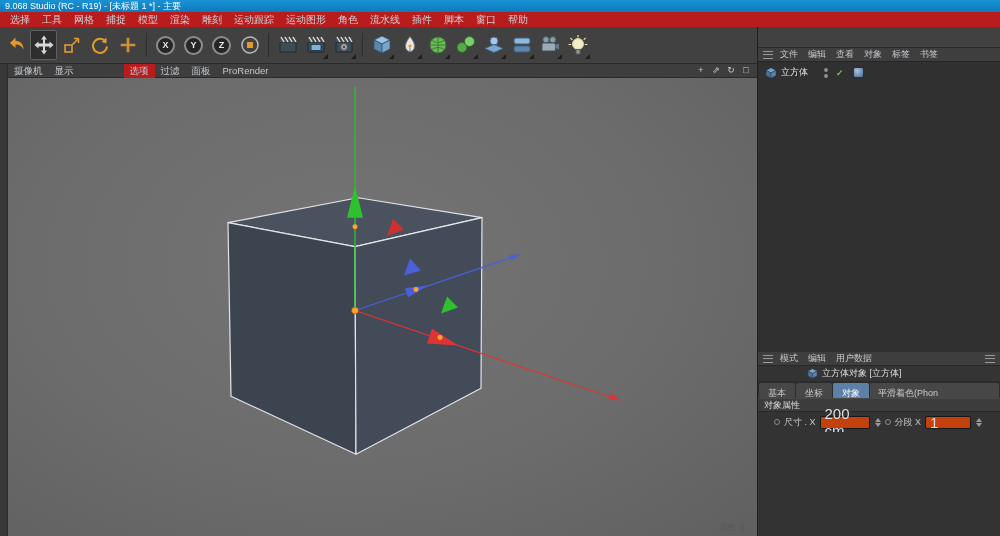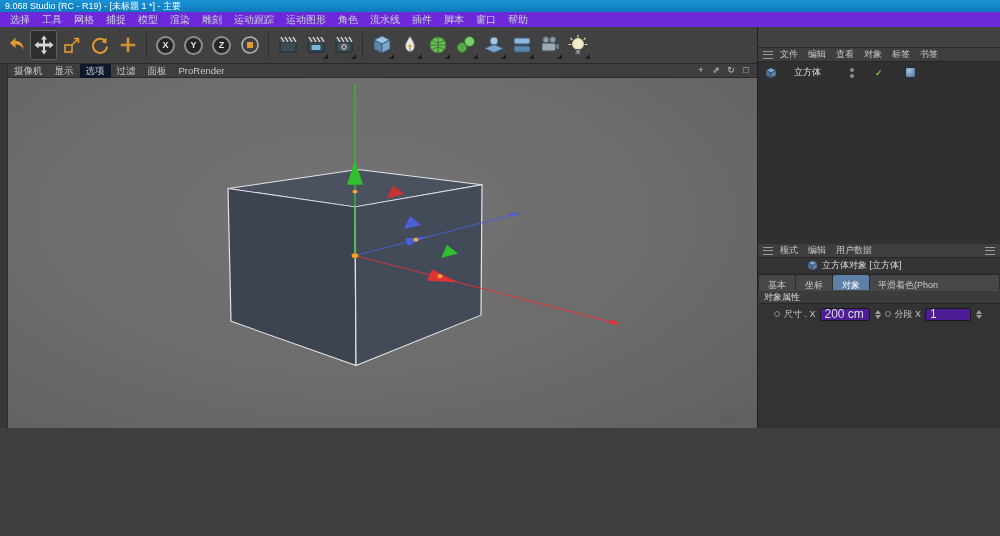--- a/index.html
+++ b/index.html
@@ -1,25 +1,25 @@
 <!DOCTYPE html>
 <html><head>
 <meta charset="utf-8">
 <style>
   *{margin:0;padding:0;box-sizing:border-box;}
   html,body{width:1000px;height:536px;overflow:hidden;background:#3f3f3f;
     font-family:"Liberation Sans",sans-serif;}
-  .app{width:1000px;height:428px;display:flex;flex-direction:column;font-size:10px;color:#ccc;}
+  .app{width:1000px;height:536px;display:flex;flex-direction:column;font-size:10px;color:#ccc;}
 
   
   .titlebar{height:12px;background:linear-gradient(#1a93d6,#0d7abc);color:#fff;
     font-size:9px;display:flex;align-items:center;padding-left:5px;flex:0 0 auto;}
 
   
-  .menubar{height:15px;background:#6d28d9;display:flex;align-items:flex-start;padding-left:4px;flex:0 0 auto;}
+  .menubar{height:15px;background:#b91c1c;display:flex;align-items:flex-start;padding-left:4px;flex:0 0 auto;}
   .mi{font-size:10px;color:#ccd2da;padding:0 6px;line-height:15px;cursor:default;white-space:nowrap;}
 
   .main{flex:1;display:flex;min-height:0;}
   .left-col{width:757px;display:flex;flex-direction:column;min-width:0;}
 
   
   .toolbar{height:37px;background:#414141;border-bottom:1px solid #2a2a2a;display:flex;
     align-items:center;padding:0 2px;gap:1px;flex:0 0 auto;}
   .tbtn{width:27px;height:30px;display:flex;align-items:center;justify-content:center;
     position:relative;border-radius:2px;flex:0 0 auto;}
@@ -31,42 +31,42 @@
     color:#e6e6e6;font-size:9px;font-weight:bold;display:flex;align-items:center;justify-content:center;}
 
   
   .vp-area{flex:1;display:flex;min-height:0;}
   .left-strip{width:8px;background:#383838;border-right:1px solid #2c2c2c;flex:0 0 auto;}
   .strip-dot{width:5px;height:5px;background:#5a5a5a;margin:3px auto 0;}
   .viewport{flex:1;display:flex;flex-direction:column;position:relative;min-width:0;}
   .vp-header{height:14px;background:#3e3e3e;border-bottom:1px solid #2a2a2a;display:flex;
     align-items:flex-start;flex:0 0 auto;}
   .vp-mi{font-size:9.5px;color:#c4c9cf;padding:0 6px;line-height:14px;white-space:nowrap;}
-  .vp-mi.active{background:#0f172a;}
+  .vp-mi.active{background:#b91c1c;margin-left:44px;}
   .vp-nav{margin-left:auto;display:flex;gap:3px;padding-right:5px;}
   .vp-nav .nbtn{width:12px;height:12px;color:#c9c9c9;font-size:9px;display:flex;
     align-items:center;justify-content:center;}
   .vp-canvas{flex:1;position:relative;
     background:radial-gradient(ellipse at 45% 40%,#747474 0%,#6c6c6c 55%,#606060 100%);}
   .vp-canvas svg{position:absolute;left:0;top:0;width:100%;height:100%;}
   .vp-stats{position:absolute;right:12px;bottom:3px;font-size:8px;color:#595959;}
 
   
   .right-col{width:243px;background:#333;border-left:1px solid #202020;display:flex;
     flex-direction:column;flex:0 0 auto;}
   .right-spacer{height:21px;background:#414141;border-bottom:1px solid #2a2a2a;}
   .pmenu{height:14px;background:#3e3e3e;border-bottom:1px solid #272727;display:flex;
     align-items:center;padding:0 3px;flex:0 0 auto;}
   .pmi{font-size:9px;color:#c4c9cf;padding:0 5px;white-space:nowrap;}
   .hamb{width:10px;height:8px;margin:0 2px;display:flex;flex-direction:column;justify-content:space-between;flex:0 0 auto;}
   .hamb i{display:block;height:1px;background:#9a9a9a;}
   .pmenu .right{margin-left:auto;margin-right:2px;}
 
   .om-tree{flex:1;background:#303030;padding-top:3px;min-height:0;}
-  .obj-row{height:15px;display:flex;align-items:center;padding-left:7px;gap:17px;}
+  .obj-row{height:15px;display:flex;align-items:center;padding-left:7px;gap:4px;}
   .obj-label{font-size:9px;color:#e2e2e2;}
   .vis-dots{display:flex;flex-direction:column;gap:2px;margin-left:12px;}
   .vis-dots i{width:4px;height:4px;border-radius:50%;background:#8d8d8d;}
   .check{color:#7cc24d;font-size:9px;font-weight:bold;margin-left:4px;}
   .tag-icon{width:11px;height:11px;border-radius:2px;margin-left:5px;
     background:radial-gradient(circle at 35% 30%,#a8c4e0,#4a6b94);border:1px solid #22303f;}
 
   
   .am{height:184px;display:flex;flex-direction:column;background:#333;flex:0 0 auto;}
   .am-title{height:15px;display:flex;align-items:center;gap:4px;padding-left:4px;background:#343434;margin-left:45px;}
@@ -74,22 +74,22 @@
   .am-tabs{height:17px;display:flex;gap:1px;padding:2px 1px 0;background:#2c2c2c;}
   .am-tab{background:#474747;color:#c9c9c9;font-size:9px;display:flex;align-items:center;
     justify-content:center;border-radius:2px 2px 0 0;padding:10px 9px;height:15px;white-space:nowrap;}
   .am-tab.active{background:#5d81a6;color:#fff;}
   .am-tab.last{flex:1;justify-content:flex-start;padding-left:8px;overflow:hidden;}
   .am-section{height:14px;background:#3c3c3c;border-top:1px solid #484848;border-bottom:1px solid #282828;
     display:flex;align-items:center;padding-left:6px;font-size:9px;color:#dadada;}
   .am-props{display:flex;align-items:center;height:20px;padding-left:16px;gap:4px;background:#333;}
   .keydot{width:6px;height:6px;border-radius:50%;border:1px solid #8a8a8a;flex:0 0 auto;}
   .plabel{font-size:9px;color:#c8c8c8;white-space:nowrap;}
-  .pfield{height:13px;background:#4c1d95;border:1px solid #181818;border-radius:2px;color:#ddd;
-    font-size:12px;display:flex;align-items:center;padding:0 4px;}
+  .pfield{height:13px;background:#c2410c;border:1px solid #181818;border-radius:2px;color:#ddd;
+    font-size:15px;display:flex;align-items:center;padding:0 4px;}
   .pfield.w1{width:50px;}
   .pfield.w2{width:46px;}
   .spinner{display:flex;flex-direction:column;gap:1px;margin-left:1px;}
   .spinner i{width:0;height:0;border-left:3px solid transparent;border-right:3px solid transparent;display:block;}
   .spinner .up{border-bottom:4px solid #9a9a9a;}
   .spinner .down{border-top:4px solid #9a9a9a;}
   .am-fill{flex:1;background:#333;}
 </style>
 </head>
 <body>

